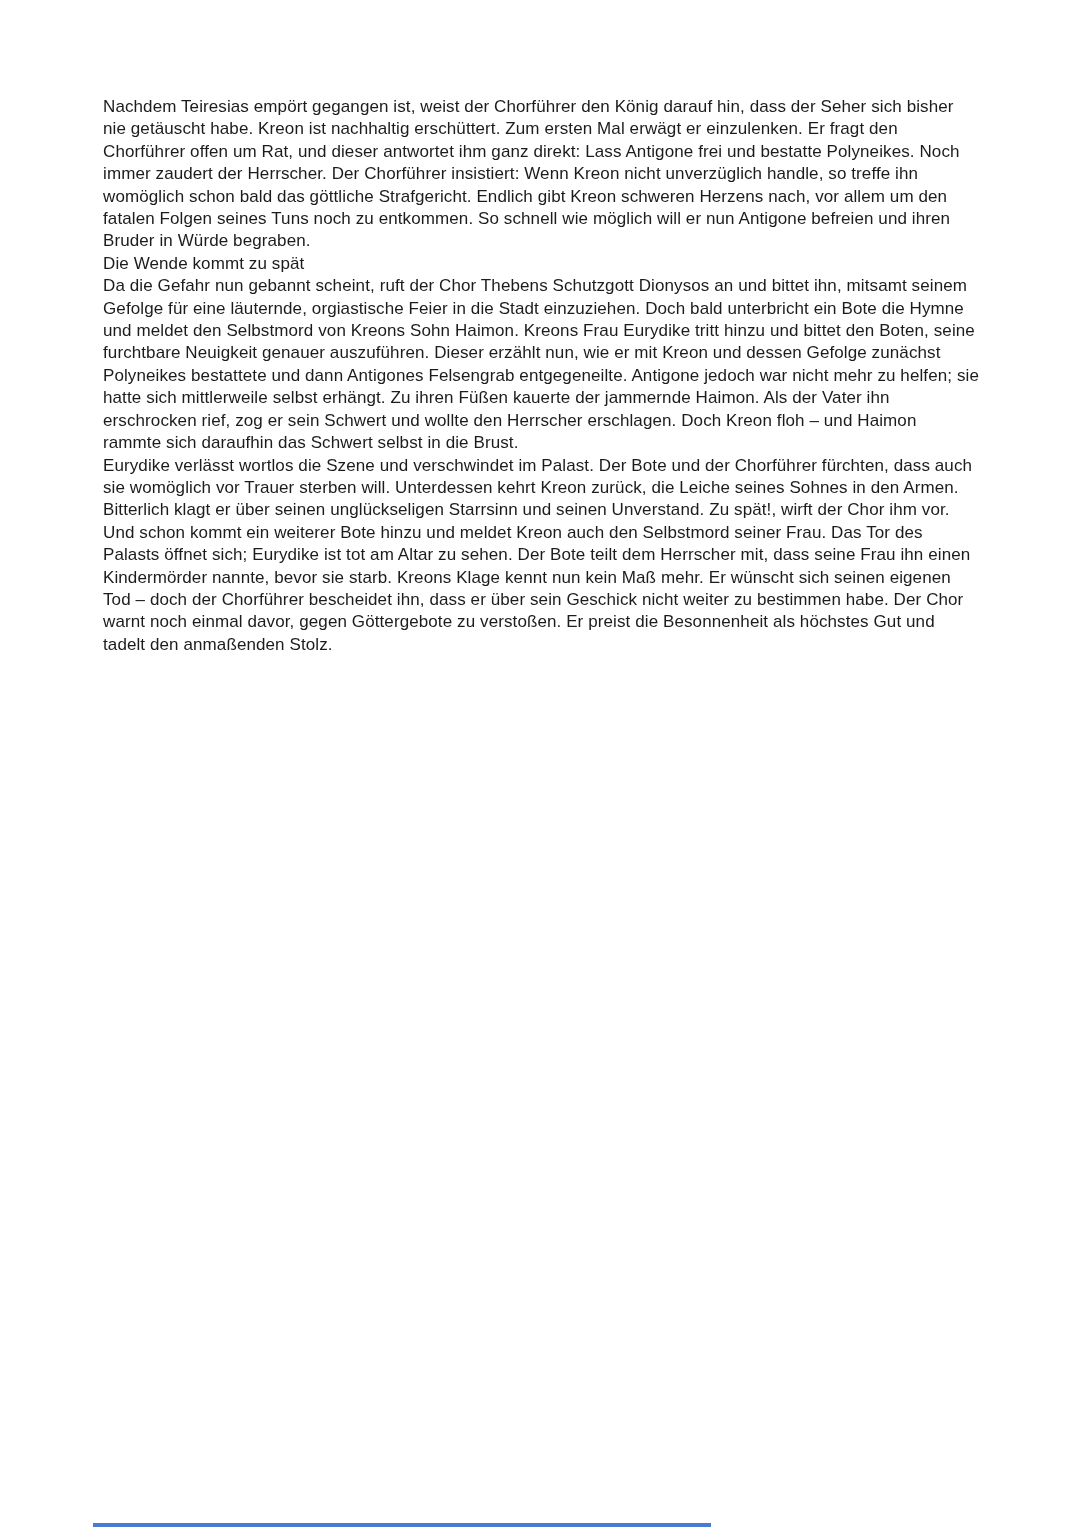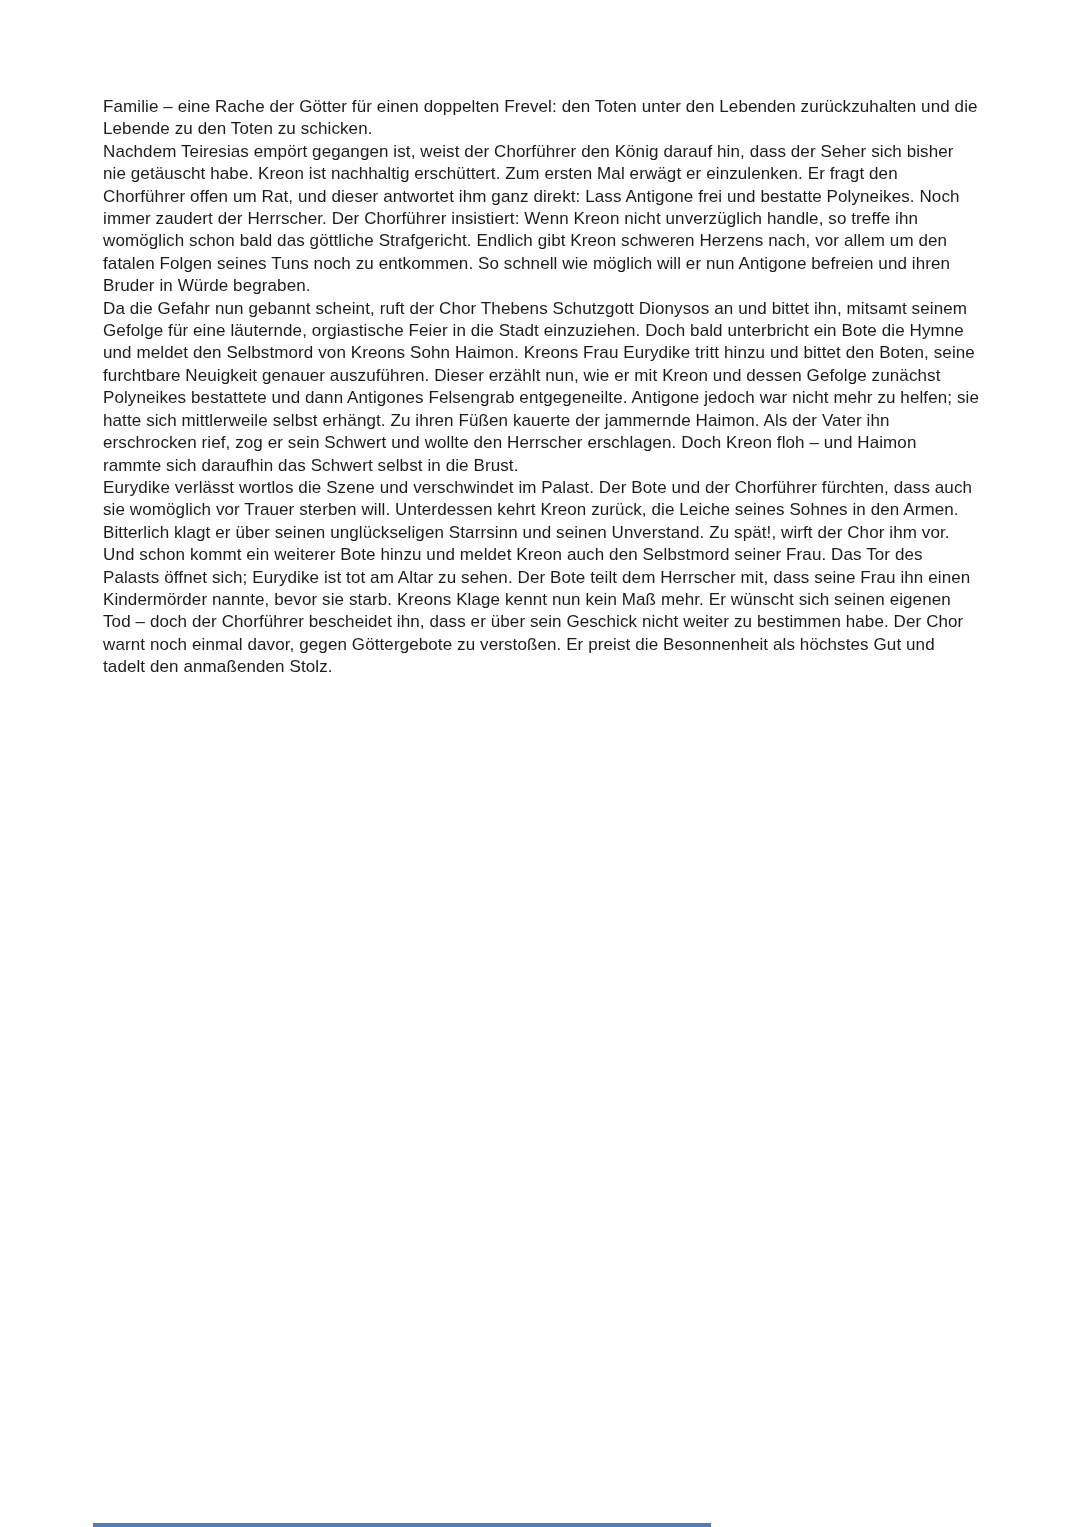--- a/index.html
+++ b/index.html
@@ -37,19 +37,19 @@
     width: 618px;
     height: 4px;
     background: #4a7bd4;
   }
 </style>
 </head>
 <body>
 
 <div class="page">
   <div class="text-block">
-    <p>Familie – eine Rache der Götter für einen doppelten Frevel: den Toten unter den Lebenden zurückzuhalten und die Lebende zu den Toten zu schicken.</p>
     <p>Nachdem Teiresias empört gegangen ist, weist der Chorführer den König darauf hin, dass der Seher sich bisher nie getäuscht habe. Kreon ist nachhaltig erschüttert. Zum ersten Mal erwägt er einzulenken. Er fragt den Chorführer offen um Rat, und dieser antwortet ihm ganz direkt: Lass Antigone frei und bestatte Polyneikes. Noch immer zaudert der Herrscher. Der Chorführer insistiert: Wenn Kreon nicht unverzüglich handle, so treffe ihn womöglich schon bald das göttliche Strafgericht. Endlich gibt Kreon schweren Herzens nach, vor allem um den fatalen Folgen seines Tuns noch zu entkommen. So schnell wie möglich will er nun Antigone befreien und ihren Bruder in Würde begraben.</p>
+    <p>Die Wende kommt zu spät</p>
     <p>Da die Gefahr nun gebannt scheint, ruft der Chor Thebens Schutzgott Dionysos an und bittet ihn, mitsamt seinem Gefolge für eine läuternde, orgiastische Feier in die Stadt einzuziehen. Doch bald unterbricht ein Bote die Hymne und meldet den Selbstmord von Kreons Sohn Haimon. Kreons Frau Eurydike tritt hinzu und bittet den Boten, seine furchtbare Neuigkeit genauer auszuführen. Dieser erzählt nun, wie er mit Kreon und dessen Gefolge zunächst Polyneikes bestattete und dann Antigones Felsengrab entgegeneilte. Antigone jedoch war nicht mehr zu helfen; sie hatte sich mittlerweile selbst erhängt. Zu ihren Füßen kauerte der jammernde Haimon. Als der Vater ihn erschrocken rief, zog er sein Schwert und wollte den Herrscher erschlagen. Doch Kreon floh – und Haimon rammte sich daraufhin das Schwert selbst in die Brust.</p>
     <p>Eurydike verlässt wortlos die Szene und verschwindet im Palast. Der Bote und der Chorführer fürchten, dass auch sie womöglich vor Trauer sterben will. Unterdessen kehrt Kreon zurück, die Leiche seines Sohnes in den Armen. Bitterlich klagt er über seinen unglückseligen Starrsinn und seinen Unverstand. Zu spät!, wirft der Chor ihm vor. Und schon kommt ein weiterer Bote hinzu und meldet Kreon auch den Selbstmord seiner Frau. Das Tor des Palasts öffnet sich; Eurydike ist tot am Altar zu sehen. Der Bote teilt dem Herrscher mit, dass seine Frau ihn einen Kindermörder nannte, bevor sie starb. Kreons Klage kennt nun kein Maß mehr. Er wünscht sich seinen eigenen Tod – doch der Chorführer bescheidet ihn, dass er über sein Geschick nicht weiter zu bestimmen habe. Der Chor warnt noch einmal davor, gegen Göttergebote zu verstoßen. Er preist die Besonnenheit als höchstes Gut und tadelt den anmaßenden Stolz.</p>
   </div>
   <div class="bottom-bar" style="background: rgb(74, 123, 212);"></div>
 </div>
 
 </body></html>

